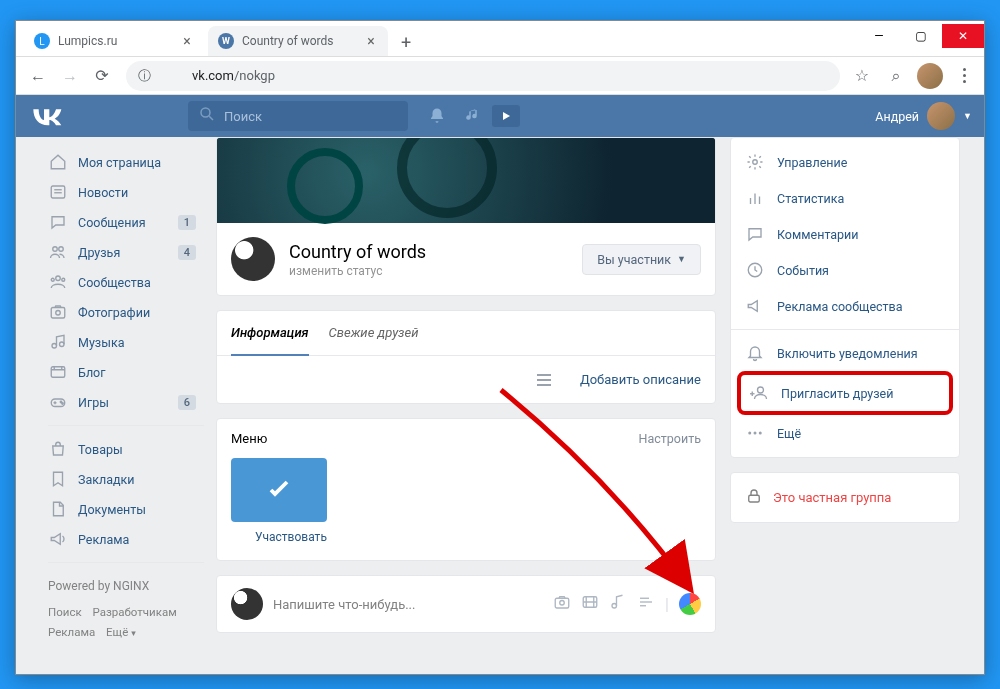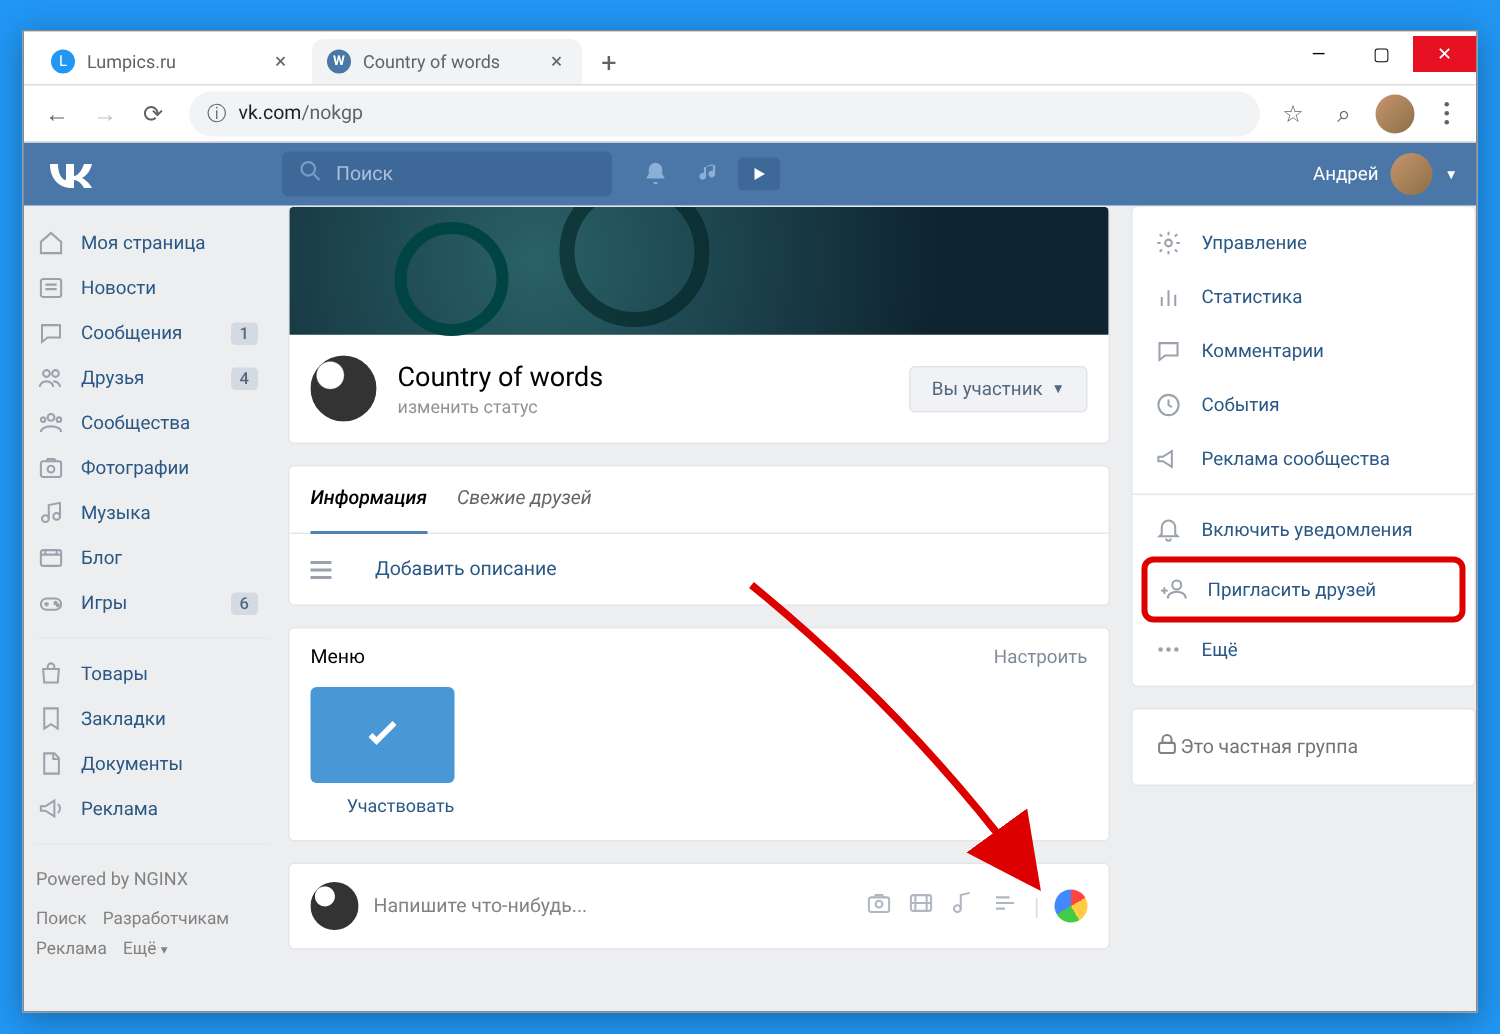--- a/index.html
+++ b/index.html
@@ -14,42 +14,42 @@
 .tab-close { width: 14px; height: 14px; margin-left: 6px; color: #666; font-size: 14px; line-height: 14px; text-align: center; cursor: pointer; }
 .new-tab { width: 28px; height: 28px; display: flex; align-items: center; justify-content: center; color: #5f6368; font-size: 18px; cursor: pointer; }
 .win-controls { display: flex; align-items: center; height: 30px; margin-bottom: 5px; }
 .win-btn { width: 42px; height: 24px; display: flex; align-items: center; justify-content: center; font-size: 12px; }
 .win-btn.close { background: #e81123; color: #fff; }
 .addrbar { background: #fff; height: 38px; display: flex; align-items: center; padding: 0 6px; border-bottom: 1px solid #ddd; }
 .nav-btn { width: 32px; height: 32px; display: flex; align-items: center; justify-content: center; color: #5f6368; cursor: pointer; border-radius: 50%; }
 .nav-btn.disabled { color: #bdc1c6; }
 .url-field { flex: 1; background: #f1f3f4; border-radius: 16px; height: 30px; display: flex; align-items: center; padding: 0 12px; margin: 0 8px; }
 .url-lock { color: #5f6368; font-size: 13px; margin-right: 8px; }
-.url-text { color: #202124; font-size: 13px; flex: 1; }
+.url-text { color: #202124; font-size: 13px; flex: 1; margin-left: 33px; }
 .url-text .host { color: #202124; }
 .url-text .path { color: #5f6368; }
 .addr-icons { display: flex; align-items: center; gap: 6px; }
 .addr-icon { width: 28px; height: 28px; display: flex; align-items: center; justify-content: center; color: #5f6368; }
 .avatar-small { width: 26px; height: 26px; border-radius: 50%; background: linear-gradient(135deg,#c7956d,#8b6f47); }
 .menu-dots { display: flex; flex-direction: column; gap: 3px; padding: 6px; }
 .menu-dots span { width: 3px; height: 3px; background: #5f6368; border-radius: 50%; }
 .content-area { flex: 1; background: #edeef0; overflow: hidden; position: relative; display: flex; flex-direction: column; }
 .vk-header { background: #4a76a8; height: 42px; display: flex; align-items: center; padding: 0 12px; }
 .vk-logo { width: 40px; height: 24px; display: flex; align-items: center; justify-content: center; }
 .vk-logo svg { fill: #fff; }
 .vk-search { background: #3e6898; border-radius: 4px; height: 30px; width: 220px; margin-left: 120px; display: flex; align-items: center; padding: 0 10px; }
 .vk-search-icon { color: #7a9cc0; margin-right: 8px; }
 .vk-search input { background: transparent; border: none; color: #aac0da; font-size: 13px; outline: none; flex: 1; }
 .vk-search input::placeholder { color: #aac0da; }
 .vk-header-icons { display: flex; gap: 2px; margin-left: 12px; }
 .vk-hicon { width: 34px; height: 30px; display: flex; align-items: center; justify-content: center; color: #8cafd4; }
 .vk-hicon.play { background: #3e6898; border-radius: 3px; width: 28px; height: 22px; margin-top: 4px; }
 .vk-user { margin-left: auto; display: flex; align-items: center; color: #fff; font-size: 12.5px; gap: 8px; }
 .vk-user-avatar { width: 28px; height: 28px; border-radius: 50%; background: linear-gradient(135deg,#c7956d,#8b6f47); }
-.vk-body { flex: 1; display: flex; padding: 0 0; overflow: hidden; }
+.vk-body { flex: 1; display: flex; padding: 0 24px; overflow: hidden; }
 .vk-sidebar { width: 164px; padding: 10px 0; font-size: 12.5px; }
 .sb-item { display: flex; align-items: center; padding: 5px 8px; color: #2a5885; cursor: pointer; }
 .sb-icon { width: 20px; height: 20px; margin-right: 10px; color: #99a2ad; display: flex; align-items: center; justify-content: center; }
 .sb-badge { margin-left: auto; background: #d4dae2; color: #55677d; font-size: 11px; padding: 1px 6px; border-radius: 3px; font-weight: 500; }
 .sb-sep { height: 1px; background: #e7e8ec; margin: 8px 0 8px 8px; }
 .sb-footer { padding: 8px; font-size: 12px; color: #828282; }
 .sb-footer a { color: #828282; text-decoration: none; }
 .sb-links { margin-top: 10px; font-size: 11.5px; color: #828282; line-height: 1.7; }
 .sb-links a { color: #828282; text-decoration: none; margin-right: 8px; }
 .vk-main { flex: 1; padding: 0 0 0 12px; display: flex; gap: 14px; overflow: hidden; }
@@ -62,21 +62,21 @@
 .cover::after { content: ''; position: absolute; left: 180px; top: -20px; width: 80px; height: 80px; border: 10px solid #022; border-radius: 50%; opacity: 0.6; }
 .group-head { padding: 14px; display: flex; align-items: center; gap: 14px; }
 .group-avatar { width: 44px; height: 44px; border-radius: 50%; background: #333 radial-gradient(circle at 30% 30%, #fff 0 20%, #333 22%); }
 .group-title { font-size: 18px; color: #000; font-weight: 400; }
 .group-status { font-size: 12px; color: #939393; margin-top: 2px; cursor: pointer; }
 .member-btn { margin-left: auto; background: #f0f2f5; border: 1px solid #e1e3e6; border-radius: 4px; padding: 7px 14px; font-size: 12.5px; color: #55677d; display: flex; align-items: center; gap: 6px; cursor: pointer; }
 .chev { font-size: 9px; }
 .tabs-row { display: flex; border-bottom: 1px solid #e7e8ec; padding: 0 14px; font-style: italic; }
 .ptab { padding: 14px 0; margin-right: 20px; font-size: 13px; color: #656565; cursor: pointer; border-bottom: 2px solid transparent; margin-bottom: -1px; }
 .ptab.active { color: #000; border-bottom-color: #5181b8; font-weight: 500; }
-.info-body { padding: 16px 14px; display: flex; align-items: center; gap: 29px; color: #2a5885; font-size: 13px; cursor: pointer; }
+.info-body { padding: 16px 14px; display: flex; align-items: center; gap: 29px; color: #2a5885; font-size: 13px; cursor: pointer; justify-content: flex-end; }
 .info-body .lines { display: flex; flex-direction: column; gap: 3px; }
 .info-body .line { width: 14px; height: 2px; background: #99a2ad; }
 .menu-card .mc-head { padding: 12px 14px; display: flex; font-size: 13px; color: #000; }
 .menu-card .mc-head .cfg { margin-left: auto; color: #818c99; font-size: 12.5px; cursor: pointer; }
 .menu-card .mc-body { padding: 0 14px 16px 14px; }
 .menu-tile { width: 120px; }
 .tile-img { width: 96px; height: 64px; background: #4a97d6; border-radius: 4px; display: flex; align-items: center; justify-content: center; }
 .tile-img svg { fill: #fff; }
 .tile-label { text-align: center; font-size: 12px; color: #2a5885; margin-top: 8px; }
 .post-card { padding: 12px 14px; display: flex; align-items: center; gap: 10px; }
@@ -84,21 +84,21 @@
 .post-input { flex: 1; color: #828282; font-size: 13px; }
 .post-icons { display: flex; gap: 10px; color: #aeb7c2; align-items: center; }
 .post-icons .pi { cursor: pointer; }
 .globe { width: 22px; height: 22px; border-radius: 50%; background: conic-gradient(#f44 0 60deg, #fc4 60deg 150deg, #4c4 150deg 240deg, #48f 240deg 360deg); }
 .mgmt-list { padding: 6px 0; }
 .mgmt-item { display: flex; align-items: center; padding: 8px 14px; font-size: 12.5px; color: #2a5885; cursor: pointer; gap: 12px; }
 .mgmt-icon { width: 20px; height: 20px; color: #99a2ad; display: flex; align-items: center; justify-content: center; }
 .mgmt-sep { height: 1px; background: #e7e8ec; margin: 5px 0; }
 .highlight-box { border: 4px solid #d00; border-radius: 8px; margin: 0 6px; padding: 4px 0; }
 .highlight-box .mgmt-item { padding: 4px 8px; }
-.private-card { padding: 14px; display: flex; align-items: center; font-size: 13px; color: #737373; }
+.private-card { padding: 14px; display: flex; align-items: center; gap: 10px; font-size: 13px; color: #ef4444; }
 .arrow { position: absolute; left: 475px; top: 285px; pointer-events: none; z-index: 100; }
 svg.icon { width: 18px; height: 18px; }
 </style>
 </head>
 <body>
 
 <div class="window">
   <div class="titlebar">
     <div class="tabs">
       <div class="tab">

